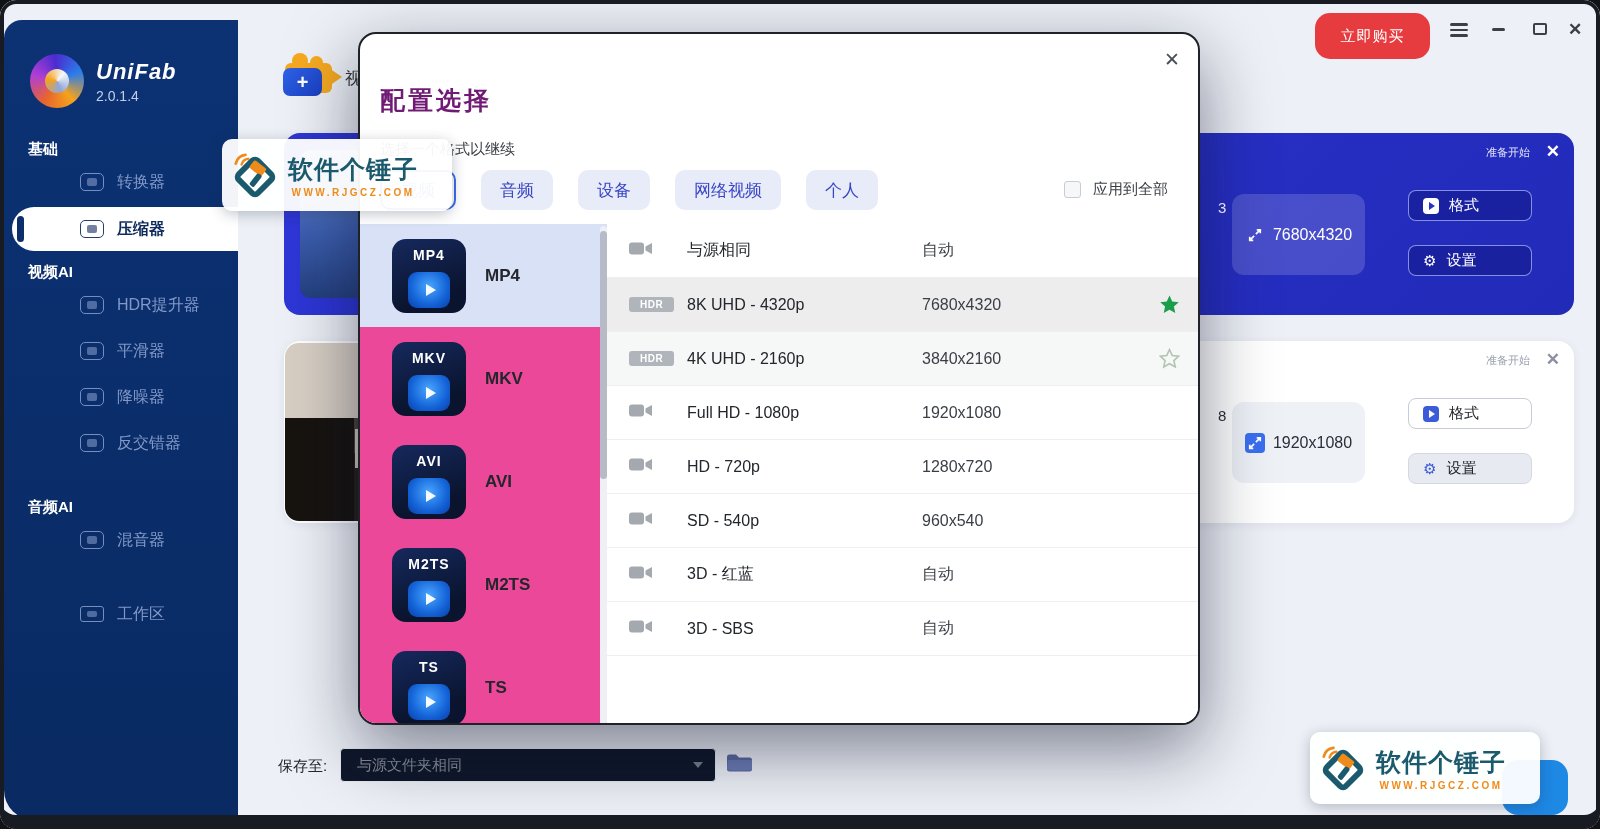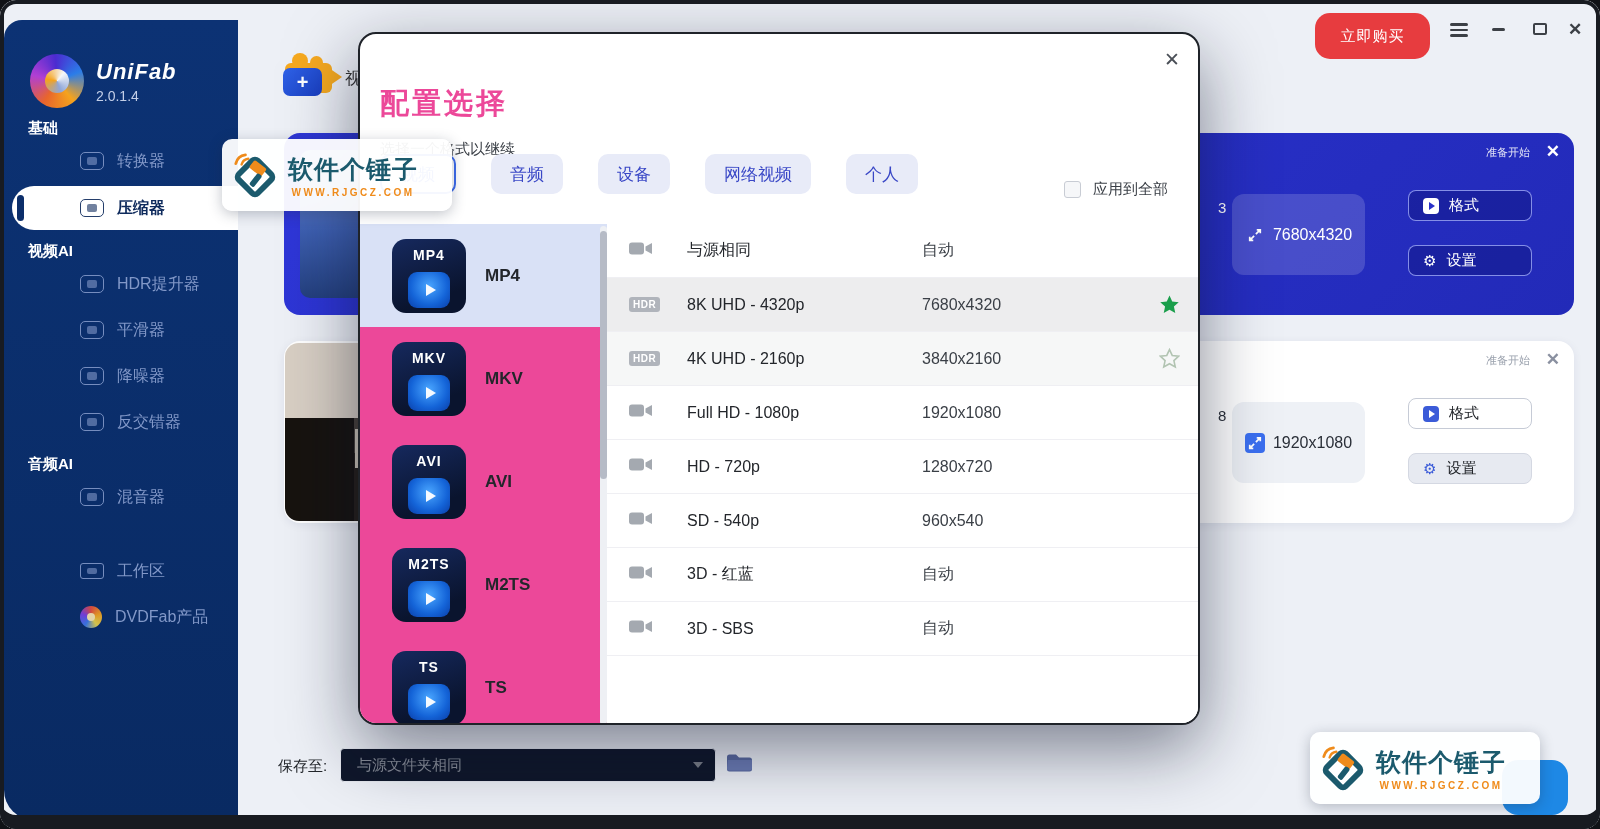--- a/index.html
+++ b/index.html
@@ -13,23 +13,23 @@
   .sidebar{position:absolute;left:4px;top:20px;width:234px;height:800px;z-index:5;
            background:linear-gradient(180deg,#0c3274,#092a62);border-radius:18px 0 0 30px;overflow:hidden}
   .logo-row{display:flex;align-items:center;gap:12px;padding:34px 0 0 26px}
   .logo-circle{width:54px;height:54px;border-radius:50%;flex:none;position:relative;
     background:conic-gradient(from 140deg,#f5a31d,#e8652c,#b03fd4,#4b2bd0,#2b7de8,#f5a31d)}
   .logo-circle::after{content:"";position:absolute;inset:15px;border-radius:50%;
     background:conic-gradient(from 40deg,#f5f7fa,#8fa6d8,#f5a31d,#f5f7fa)}
   .app-name{color:#fff;font-size:22px;font-weight:800;font-style:italic;letter-spacing:1px}
   .app-version{color:#c3cfe8;font-size:14px;margin-top:3px}
   .side-sec{color:#fff;font-weight:bold;font-size:15px;padding-left:24px}
-  .sec-basic{margin-top:11px}
+  .sec-basic{margin-top:32px}
   .sec-video{margin-top:12px}
-  .sec-audio{margin-top:10px}
+  .sec-audio{margin-top:32px}
   .side-item{height:46px;display:flex;align-items:center;gap:13px;padding-left:76px;color:#8298c8;font-size:16px;cursor:pointer}
   .side-item[data-selected="true"]{background:#fff;color:#0e2a5c;font-weight:bold;border-radius:24px 0 0 24px;
        margin-left:8px;padding-left:68px;position:relative;height:44px;margin-top:2px}
   .side-item[data-selected="true"]::before{content:"";position:absolute;left:5px;top:9px;width:7px;height:26px;border-radius:4px;background:#0c2e6a}
   .side-icon{width:24px;height:18px;border:1.5px solid currentColor;border-radius:5px;opacity:.9;position:relative;flex:none}
   .side-icon::after{content:"";position:absolute;inset:4px 6px;background:currentColor;border-radius:2px;opacity:.65}
   .side-icon[data-name="workspace-icon"]{height:16px;border-radius:3px}
   .side-icon[data-name="dvdfab-icon"]{border:none;width:22px;height:22px;border-radius:50%;
       background:conic-gradient(#e84c3c,#f5a31d,#e8d44c,#3c78e8,#7b3fe4,#e84c3c)}
   .side-icon[data-name="dvdfab-icon"]::after{inset:7px;border-radius:50%;background:#fbe7b0;opacity:1}
@@ -100,23 +100,23 @@
   .task-card[data-variant="white"] .play-ico::after{border-left-color:#fff}
   .gear-ico{font-size:15px;line-height:1;flex:none}
   .gear-ico::before{content:"⚙"}
   .task-card[data-variant="blue"] .gear-ico{color:#fff}
   .task-card[data-variant="white"] .gear-ico{color:#3b5bd8}
 
   
   .modal{position:absolute;left:358px;top:32px;width:842px;height:693px;background:#fff;border-radius:18px;
       border:2px solid #1f2329;box-shadow:0 24px 70px rgba(10,15,40,.5);z-index:10;overflow:hidden}
   .modal-close{position:absolute;right:18px;top:14px;font-size:19px;color:#4a4f57;cursor:pointer}
-  .modal-title{position:absolute;left:20px;top:50px;font-size:29px;font-weight:600;color:#ec4899;letter-spacing:3px}
+  .modal-title{position:absolute;left:20px;top:50px;font-size:25px;font-weight:600;color:#701a75;letter-spacing:3px}
   .modal-sub{position:absolute;left:20px;top:106px;font-size:15px;color:#3a3f46}
-  .tabs{position:absolute;left:20px;top:120px;display:flex;gap:35px}
+  .tabs{position:absolute;left:20px;top:136px;display:flex;gap:25px}
   .tab{height:40px;padding:0 19px;border-radius:10px;background:#e8ebf8;color:#3947c6;font-size:17px;
       display:flex;align-items:center;cursor:pointer}
   .tab[data-selected="true"]{background:#fff;border:2px solid #3d6bec;color:#2f58e8}
   .apply-all{position:absolute;left:704px;top:146px;display:flex;align-items:center;gap:12px;font-size:15px;color:#3a3f46}
   .checkbox{width:17px;height:17px;border:1px solid #c8ccd4;border-radius:3px;background:#f6f7f9;cursor:pointer}
 
   .fmt-col{position:absolute;left:0;top:190px;bottom:0;width:247px;background:#ec4899}
   .fmt-item{height:103px;display:flex;align-items:center;gap:19px;padding-left:32px;cursor:pointer}
   .fmt-item[data-selected="true"]{background:#d9e1f6}
   .fmt-icon{width:74px;height:74px;border-radius:14px;flex:none;position:relative;overflow:hidden;
@@ -127,21 +127,21 @@
   .fmt-icon-art::after{content:"";width:0;height:0;border-top:6px solid transparent;border-bottom:6px solid transparent;border-left:10px solid rgba(255,255,255,.95);margin-left:3px}
   .fmt-label{font-size:17px;font-weight:bold;color:#23262b}
   .fmt-scrollbar{position:absolute;left:240px;top:192px;width:7px;height:499px;background:#eef0f4;border-radius:4px;cursor:pointer}
   .fmt-thumb{position:absolute;left:0;top:5px;width:7px;height:248px;background:#b6bbc6;border-radius:4px}
 
   .profiles{position:absolute;left:247px;top:190px;right:0;bottom:0;background:#fff}
   .profile-row{height:54px;display:flex;align-items:center;padding:0 18px 0 22px;border-bottom:1px solid #efeff3;cursor:pointer}
   .profile-row[data-highlight="strong"]{background:#ededee}
   .profile-row[data-highlight="light"]{background:#f6f7f7}
   .p-ico{width:58px;display:flex;align-items:center;flex:none}
-  .hdr-badge{background:#b0b4bb;color:#fff;font-size:10px;font-weight:bold;padding:2px 4px;border-radius:3px;letter-spacing:.5px}
+  .hdr-badge{background:#b0b4bb;color:#fff;font-size:10px;font-weight:bold;padding:2px 11px;border-radius:3px;letter-spacing:.5px}
   .p-name{width:235px;font-size:16px;color:#23262b}
   .p-value{font-size:16px;color:#3a3f46}
   .star{margin-left:auto;display:none;line-height:0}
   .profile-row[data-star="filled"] .star-filled{display:block}
   .profile-row[data-star="outline"] .star-outline{display:block}
 
   
   .save-label{position:absolute;left:278px;top:757px;font-size:15px;color:#23262b;z-index:4}
   .save-dd{position:absolute;left:340px;top:748px;width:376px;height:34px;background:#0f172a;border:1px solid #e6e9ef;border-radius:4px;
       display:flex;align-items:center;padding:0 12px 0 16px;font-size:15px;color:#8a8f99;z-index:4;cursor:pointer}
@@ -212,24 +212,20 @@
         <span data-name="sidebar-item-label">混音器</span>
       </div>
 
     <div class="side-footer-gap" data-name="sidebar-spacer"></div>
 
       <div class="side-item" data-name="sidebar-item">
         <span class="side-icon" data-name="workspace-icon"></span>
         <span data-name="sidebar-item-label">工作区</span>
       </div>
 
-      <div class="side-item" data-name="sidebar-item">
-        <span class="side-icon" data-name="dvdfab-icon"></span>
-        <span data-name="sidebar-item-label">DVDFab产品</span>
-      </div>
 
   </div>
 
   <div class="add-video" data-name="add-video-button">
     <span class="cam-reel abs" style="left:9px;top:3px;width:16px;height:16px" data-name="film-reel-icon"></span>
     <span class="cam-reel abs" style="left:27px;top:6px;width:13px;height:13px" data-name="film-reel-icon"></span>
     <span class="cam-body" data-name="video-camera-icon"></span>
     <span class="cam-lens" data-name="camera-lens-icon"></span>
     <span class="plus-box" data-name="plus-icon">+</span>
     <span class="add-video-label" data-name="add-video-label">视频</span>

